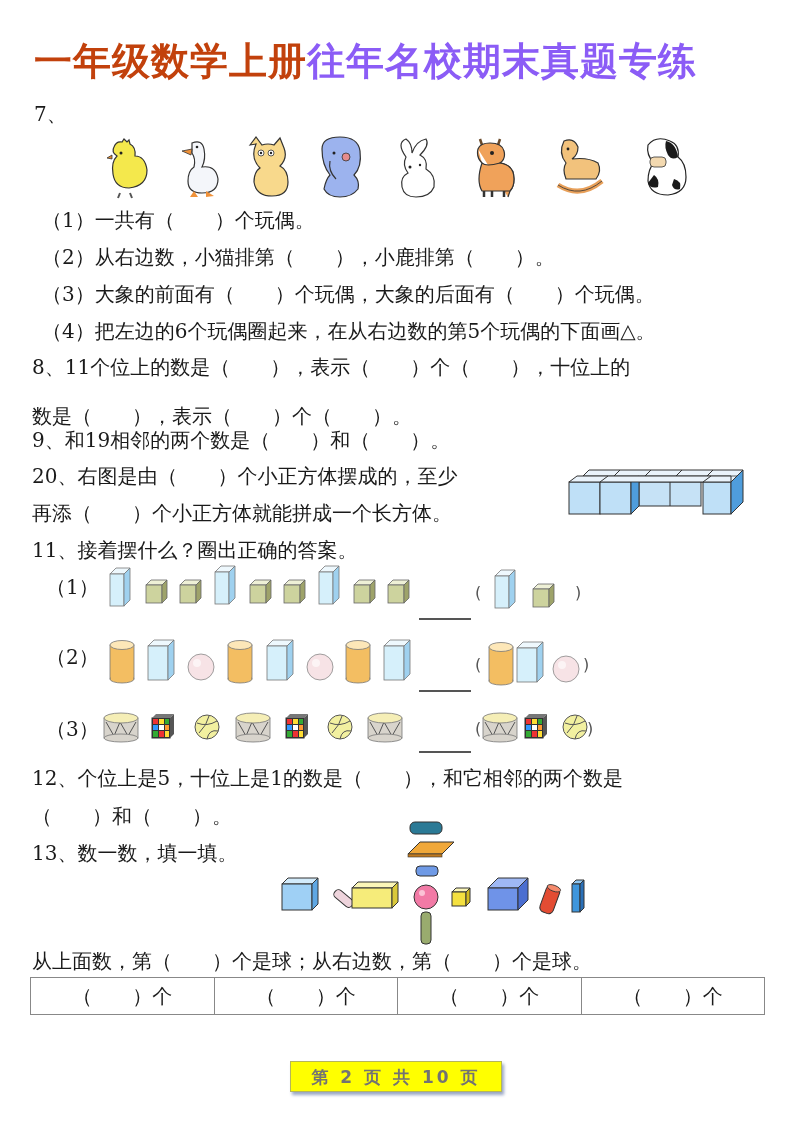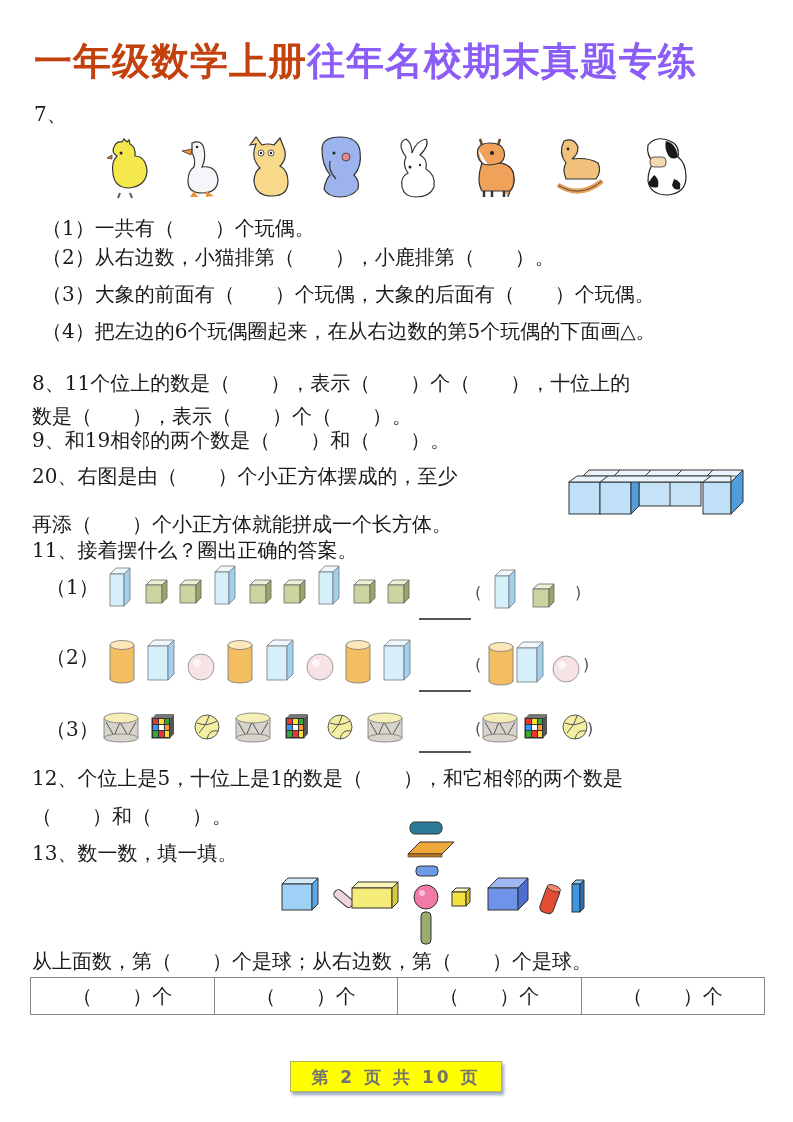--- a/index.html
+++ b/index.html
@@ -78,32 +78,32 @@
     <circle cx="12" cy="14" r="1.4" fill="#222"></circle>
   </svg>
 
   <svg class="toy" style="left:640px;" viewBox="0 0 48 64">
     <path d="M8 10 q8 -10 22 -4 q10 4 8 16 q8 6 8 20 q0 16 -18 18 q-18 0 -20 -14 q0 -12 6 -18 q-8 -8 -6 -18z" fill="#ffffff" stroke="#222" stroke-width="1.2"></path>
     <path d="M26 6 q10 2 12 16 q-6 4 -10 -2 q-4 -8 -2 -14z M14 40 q6 4 4 12 q-8 2 -10 -4z M34 44 q8 2 6 10 q-6 2 -8 -4z" fill="#1a1a1a"></path>
     <rect x="10" y="22" width="16" height="10" rx="4" fill="#f3d9b0" stroke="#333" stroke-width="0.8"></rect>
   </svg>
 </div>
 
-<div class="abs line" style="left:42px; top:210px;margin-top:8px;">（1）一共有（　　）个玩偶。</div>
+<div class="abs line" style="left:42px; top:210px;">（1）一共有（　　）个玩偶。</div>
 <div class="abs line" style="left:42px; top:247px;">（2）从右边数，小猫排第（　　），小鹿排第（　　）。</div>
 <div class="abs line" style="left:42px; top:284px;">（3）大象的前面有（　　）个玩偶，大象的后面有（　　）个玩偶。</div>
 <div class="abs line" style="left:42px; top:321px;">（4）把左边的6个玩偶圈起来，在从右边数的第5个玩偶的下面画△。</div>
 
-<div class="abs line" style="left:32px; top:357px;margin-top:16px;">8、11个位上的数是（　　），表示（　　）个（　　），十位上的</div>
+<div class="abs line" style="left:32px; top:357px;">8、11个位上的数是（　　），表示（　　）个（　　），十位上的</div>
 <div class="abs line" style="left:32px; top:394px;margin-top:12px;">数是（　　），表示（　　）个（　　）。</div>
 
 <div class="abs line" style="left:32px; top:430px;">9、和19相邻的两个数是（　　）和（　　）。</div>
 
 <div class="abs line" style="left:32px; top:466px;">20、右图是由（　　）个小正方体摆成的，至少</div>
-<div class="abs line" style="left:32px; top:514px;">再添（　　）个小正方体就能拼成一个长方体。</div>
+<div class="abs line" style="left:32px; top:503px;">再添（　　）个小正方体就能拼成一个长方体。</div>
 
 <svg class="abs" style="left:567px; top:466px;" width="176" height="52" viewBox="0 0 176 52">
 
   <polygon points="10,16 22,4 176,4 164,16" fill="#eaf3fb" stroke="#333" stroke-width="1"></polygon>
   <line x1="41" y1="16" x2="53" y2="4" stroke="#333" stroke-width="1"></line>
   <line x1="72" y1="16" x2="84" y2="4" stroke="#333" stroke-width="1"></line>
   <line x1="103" y1="16" x2="115" y2="4" stroke="#333" stroke-width="1"></line>
   <line x1="134" y1="16" x2="146" y2="4" stroke="#333" stroke-width="1"></line>
   <line x1="16" y1="10" x2="170" y2="10" stroke="#333" stroke-width="0.8"></line>
 

